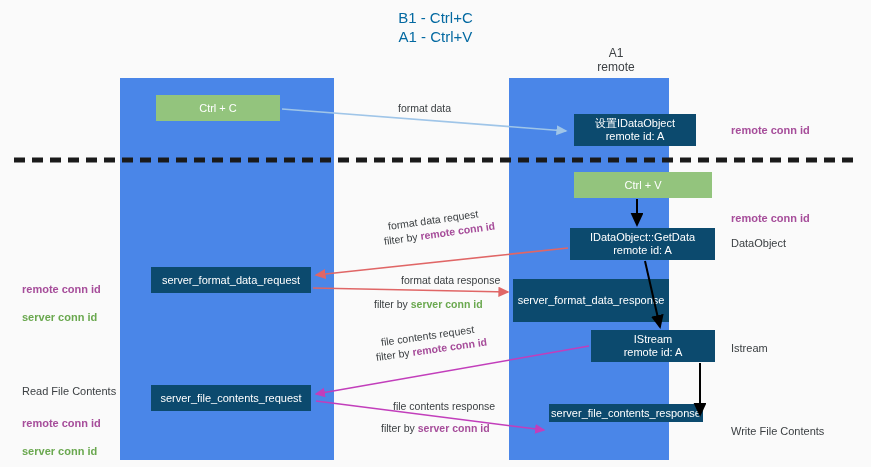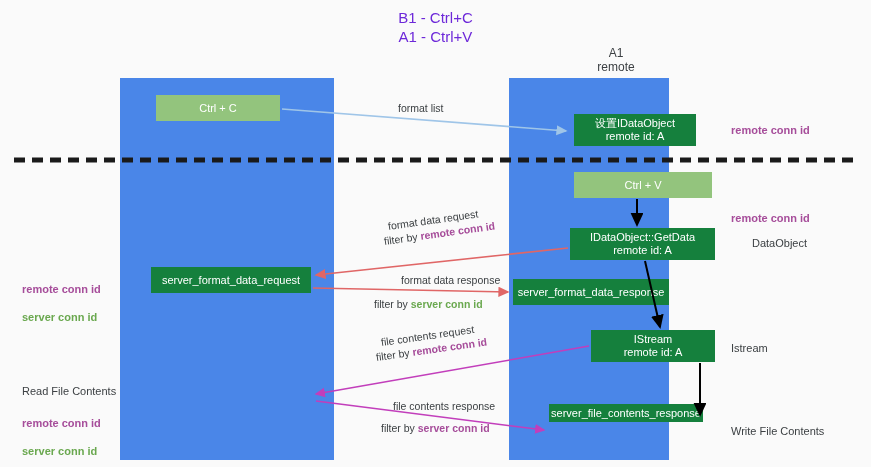--- a/index.html
+++ b/index.html
@@ -28,21 +28,21 @@
     background: #4a86e8;
   }
 
   
   .title {
     position: absolute;
     width: 871px;
     text-align: center;
     font-size: 15px;
     line-height: 19px;
-    color: #6d28d9;
+    color: #0369a1;
     white-space: pre-line;
   }
   .lane-head {
     position: absolute;
     text-align: center;
     font-size: 12px;
     line-height: 14px;
     color: #3c4043;
     white-space: pre-line;
   }
@@ -56,21 +56,21 @@
     align-items: center;
     justify-content: center;
     text-align: center;
     color: #ffffff;
     font-size: 11px;
     line-height: 13px;
     white-space: pre-line;
     padding: 2px 4px;
   }
   .node.green { background: #93c47d; }
-  .node.orange { background: #15803d; }
+  .node.orange { background: #0c4a6e; }
 
   
   .side {
     position: absolute;
     font-size: 11px;
     line-height: 14px;
     white-space: pre-line;
   }
   .side.plain { color: #3c4043; }
   .side.bold-purple { color: #a64d9a; font-weight: bold; }
@@ -119,25 +119,26 @@
   <div class="node orange" style="left:574px; top:114px; width:122px; height:32px;">设置IDataObject
 remote id: A</div>
 
   <div class="node green" style="left:574px; top:172px; width:138px; height:26px;">Ctrl + V</div>
 
   <div class="node orange" style="left:570px; top:228px; width:145px; height:32px;">IDataObject::GetData
 remote id: A</div>
 
   <div class="node orange" style="left:151px; top:267px; width:160px; height:26px;">server_format_data_request</div>
 
-  <div class="node orange" style="left:513px; top:279px; width:156px; height:26px;">server_format_data_response</div>
+  <div class="node orange" style="left:513px; top:279px; width:156px; height:43px;">server_format_data_response</div>
 
   <div class="node orange" style="left:591px; top:330px; width:124px; height:32px;">IStream
 remote id: A</div>
 
+  <div class="node orange" style="left:151px; top:385px; width:160px; height:26px;">server_file_contents_request</div>
 
   <div class="node orange" style="left:549px; top:404px; width:154px; height:18px;">server_file_contents_response</div>
 
   <svg class="overlay" viewBox="0 0 871 467">
     <defs>
       <marker id="ar-blue" markerWidth="7" markerHeight="7" refX="6" refY="3.2" orient="auto">
         <path d="M0,0 L7,3.2 L0,6.4 z" fill="#9fc5e8"></path>
       </marker>
       <marker id="ar-red" markerWidth="7" markerHeight="7" refX="6" refY="3.2" orient="auto">
         <path d="M0,0 L7,3.2 L0,6.4 z" fill="#e06666"></path>
@@ -164,21 +165,21 @@
 
     <line x1="645" y1="261" x2="660" y2="327" stroke="#000000" stroke-width="2" marker-end="url(#ar-blk)"></line>
 
     <line x1="589" y1="346" x2="316" y2="394" stroke="#c23ebb" stroke-width="1.5" marker-end="url(#ar-mag)"></line>
 
     <line x1="316" y1="401" x2="544" y2="430" stroke="#c23ebb" stroke-width="1.5" marker-end="url(#ar-mag)"></line>
 
     <line x1="700" y1="363" x2="700" y2="415" stroke="#000000" stroke-width="2" marker-end="url(#ar-blk)"></line>
   </svg>
 
-  <div class="elabel" style="left:398px; top:101px;">format list</div>
+  <div class="elabel" style="left:398px; top:101px;">format data</div>
 
   <div class="elabel rot-up" style="left:388px; top:219px;">format data request</div>
   <div class="elabel rot-up" style="left:384px; top:234px;">
     <span>filter by </span><span class="em-purple">remote conn id</span>
   </div>
 
   <div class="elabel" style="left:386px; top:273px;margin-left:15px;">format data response</div>
   <div class="elabel" style="left:374px; top:297px;">
     <span>filter by </span><span class="em-green">server conn id</span>
   </div>
@@ -188,21 +189,21 @@
     <span>filter by </span><span class="em-magenta">remote conn id</span>
   </div>
 
   <div class="elabel" style="left:393px; top:399px;">file contents response</div>
   <div class="elabel" style="left:381px; top:421px;">
     <span>filter by </span><span class="em-magenta">server conn id</span>
   </div>
 
   <div class="side bold-purple" style="left:731px; top:123px;">remote conn id</div>
   <div class="side bold-purple" style="left:731px; top:211px;">remote conn id</div>
-  <div class="side plain" style="left:731px; top:236px;margin-left:21px;">DataObject</div>
+  <div class="side plain" style="left:731px; top:236px;">DataObject</div>
   <div class="side plain" style="left:731px; top:341px;">Istream</div>
   <div class="side plain" style="left:731px; top:424px;">Write File Contents</div>
 
   <div class="side stack" style="left:22px; top:268px;">
     <span class="l1">remote conn id</span>
     <span class="l2">server conn id</span>
   </div>
 
   <div class="side plain" style="left:22px; top:384px;">Read File Contents</div>
   <div class="side stack" style="left:22px; top:402px;">

